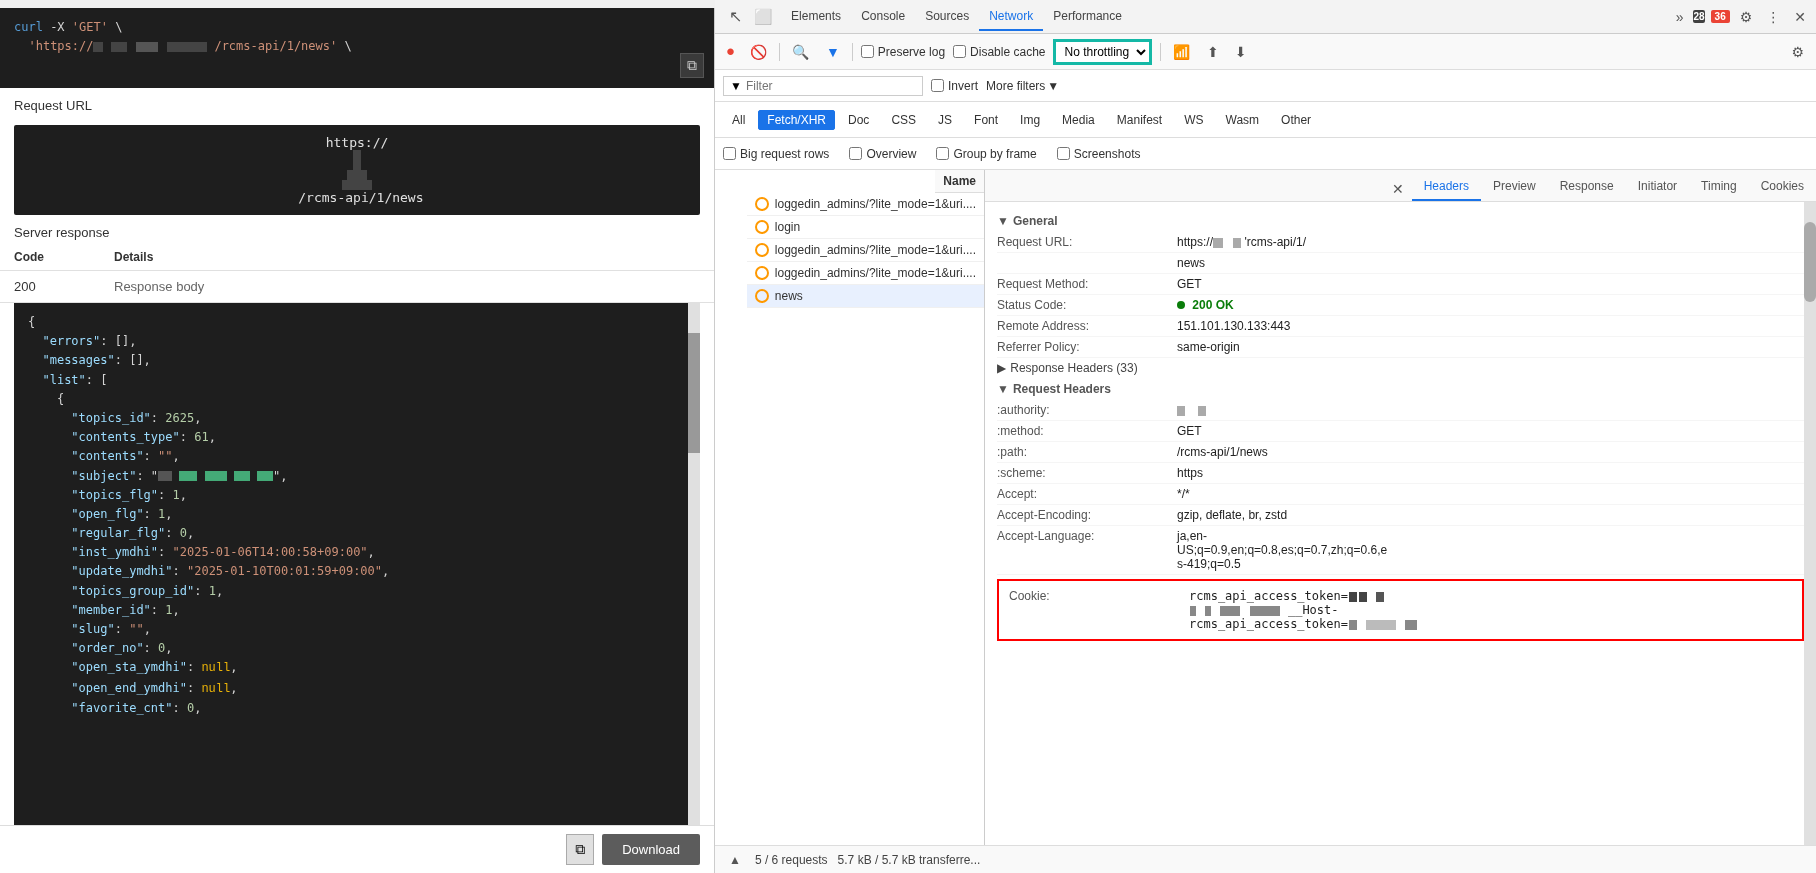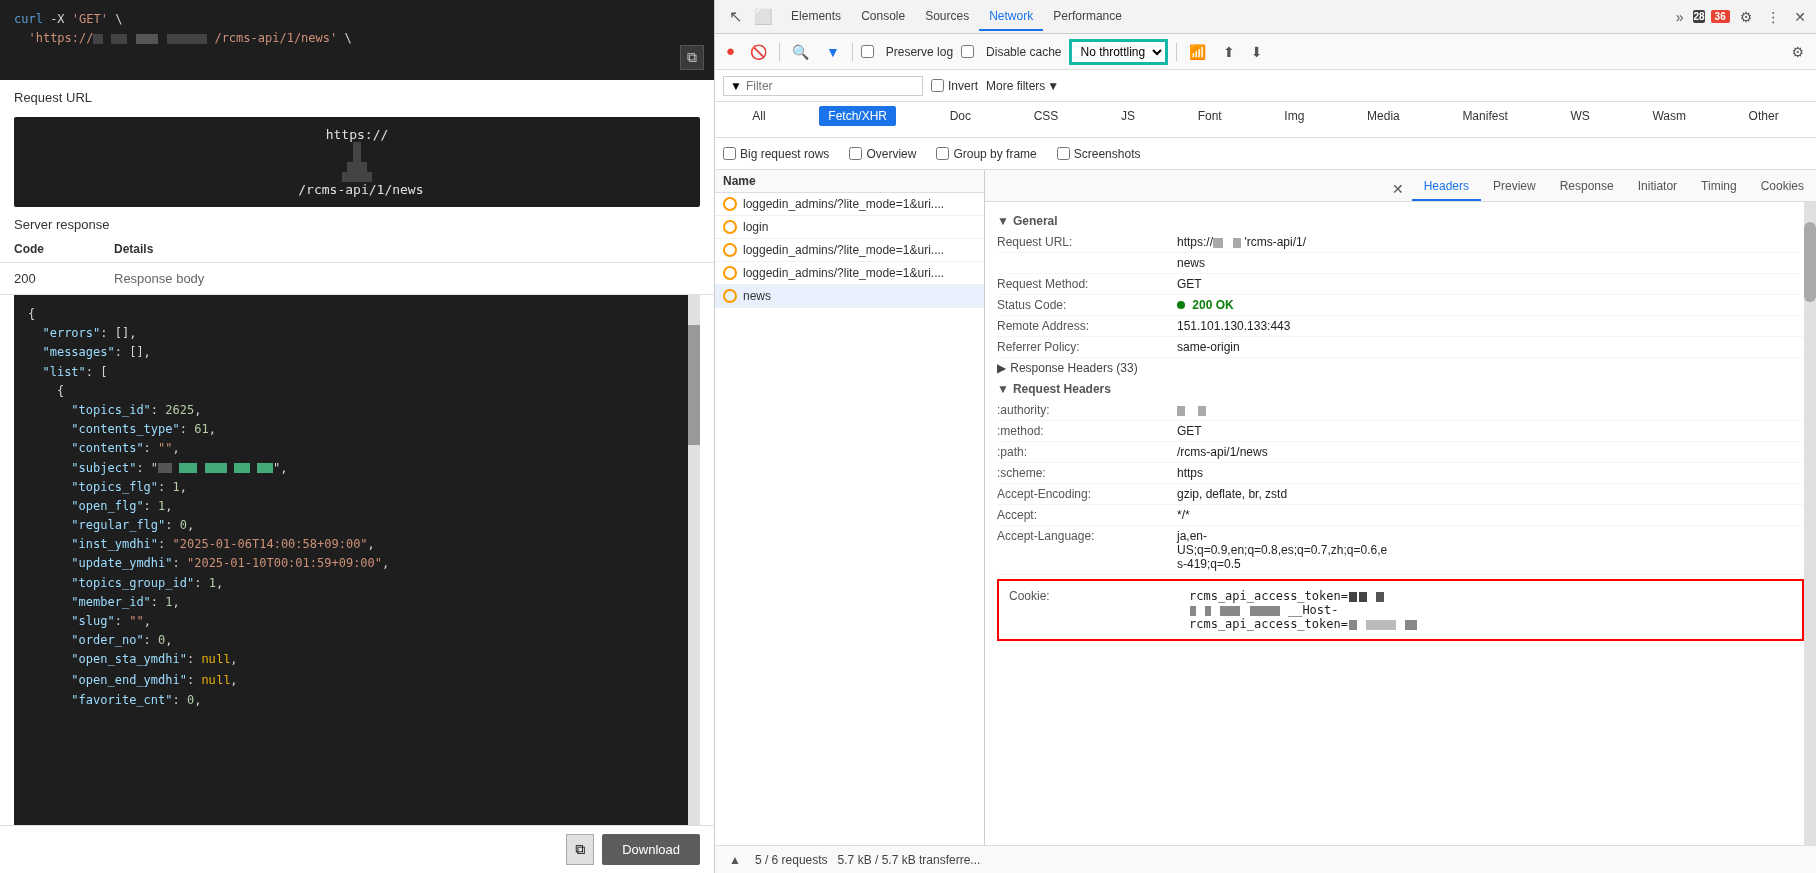--- a/index.html
+++ b/index.html
@@ -6,20 +6,21 @@
     body { font-family: 'Segoe UI', Arial, sans-serif; font-size: 12px; background: #f0f0f0; display: flex; width: 1816px; height: 873px; overflow: hidden; }
 
     
     .left-panel {
       width: 715px;
       background: #fff;
       display: flex;
       flex-direction: column;
       border-right: 1px solid #ccc;
       overflow: hidden;
+      margin-top: 8px;
     }
 
     .curl-block {
       background: #1e1e1e;
       color: #d4d4d4;
       padding: 10px 14px;
       font-family: monospace;
       font-size: 12px;
       line-height: 1.6;
       position: relative;
@@ -209,21 +210,21 @@
       font-size: 14px;
       color: #555;
       padding: 2px 4px;
       display: flex; align-items: center;
     }
     .toolbar-icon-btn.active { color: #1a73e8; }
     .toolbar-sep { width: 1px; height: 18px; background: #ccc; }
     .toolbar-checkbox-label {
       display: flex;
       align-items: flex-start;
-      gap: 12px;
+      gap: 4px;
       font-size: 12px;
       color: #333;
       cursor: pointer;
     }
     .throttle-select {
       border: 3px solid #14b8a6;
       background: #fff;
       font-size: 12px;
       padding: 2px 4px;
       cursor: pointer;
@@ -268,21 +269,20 @@
     
     .type-filter-row {
       display: flex;
       align-items: center;
       padding: 4px 8px;
       border-bottom: 1px solid #ddd;
       background: #fff;
       gap: 4px;
       flex-wrap: wrap;
       height: 36px;
-      flex-direction: column;
     }
     .type-btn {
       background: none;
       border: 1px solid transparent;
       padding: 2px 8px;
       cursor: pointer;
       font-size: 12px;
       color: #333;
       border-radius: 2px;
     }
@@ -313,20 +313,21 @@
       overflow: hidden;
     }
 
     
     .network-list {
       width: 270px;
       border-right: 1px solid #ccc;
       display: flex;
       flex-direction: column;
       overflow: hidden;
+      align-items: flex-end;
     }
     .network-list-header {
       padding: 4px 8px;
       font-size: 12px;
       font-weight: bold;
       color: #333;
       border-bottom: 1px solid #ddd;
       background: #f9f9f9;
     }
     .network-list-items {
@@ -795,27 +796,27 @@
           <span class="detail-key">:path:</span>
           <span class="detail-val">/rcms-api/1/news</span>
         </div>
 
         <div class="detail-row">
           <span class="detail-key">:scheme:</span>
           <span class="detail-val">https</span>
         </div>
 
         <div class="detail-row">
+          <span class="detail-key">Accept:</span>
+          <span class="detail-val">*/*</span>
+        </div>
+
+        <div class="detail-row">
           <span class="detail-key">Accept-Encoding:</span>
           <span class="detail-val">gzip, deflate, br, zstd</span>
-        </div>
-
-        <div class="detail-row">
-          <span class="detail-key">Accept:</span>
-          <span class="detail-val">*/*</span>
         </div>
 
         <div class="detail-row">
           <span class="detail-key">Accept-Language:</span>
           <span class="detail-val">ja,en-<br>US;q=0.9,en;q=0.8,es;q=0.7,zh;q=0.6,e<br>s-419;q=0.5</span>
         </div>
 
         <div class="cookie-box">
           <div class="cookie-row">
             <span class="cookie-key">Cookie:</span>

